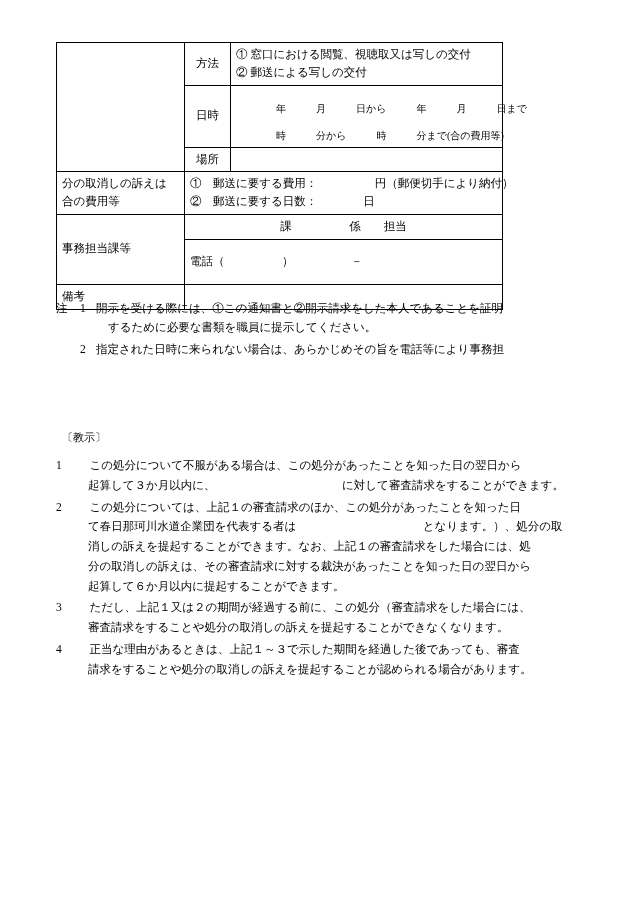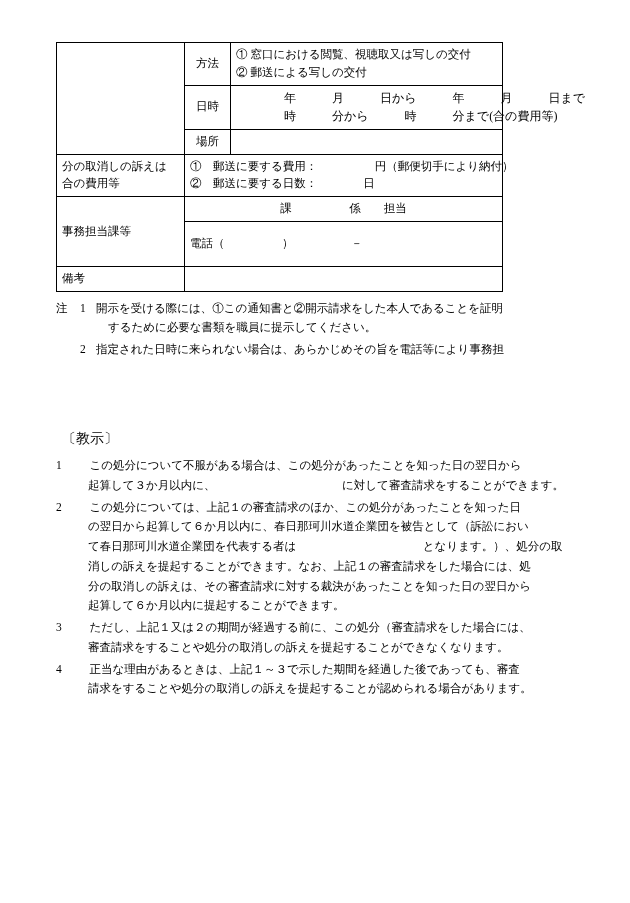--- a/index.html
+++ b/index.html
@@ -48,21 +48,22 @@
     width: 128px;
   }
   .nowrap { white-space: pre; }
 
   .blank-cell { }
 
   .method-list div { white-space: nowrap; }
 
   .datetime-line {
     white-space: pre;
-    font-size: 12px;
+    font-size: 10px;
+    margin-top: 12px;
   }
 
   .center-line { text-align: center; white-space: pre; }
   .tel-line { white-space: pre; }
 
   
   .notes {
     position: absolute;
     left: 56px;
     top: 299px;
@@ -90,21 +91,21 @@
     position: absolute;
     left: 0;
     top: 0;
   }
 
   
   .kyoji-title {
     position: absolute;
     left: 62px;
     top: 430px;
-    font-size: 14px;
+    font-size: 11px;
     text-align: right;
   }
   .kyoji {
     position: absolute;
     left: 56px;
     top: 456px;
     width: 520px;
     font-size: 11.5px;
     line-height: 1.72;
   }
@@ -210,21 +211,20 @@
       <div class="k-body">
         <div>　この処分について不服がある場合は、この処分があったことを知った日の翌日から</div>
         <div class="k-indent">起算して３か月以内に、　　　　　　　　　　　に対して審査請求をすることができます。</div>
       </div>
     </div>
 
     <div class="k-item">
       <div class="k-num">2</div>
       <div class="k-body">
         <div>　この処分については、上記１の審査請求のほか、この処分があったことを知った日</div>
-        <div class="k-indent">の翌日から起算して６か月以内に、春日那珂川水道企業団を被告として（訴訟におい</div>
         <div class="k-indent">て春日那珂川水道企業団を代表する者は　　　　　　　　　　　となります。）、処分の取</div>
         <div class="k-indent">消しの訴えを提起することができます。なお、上記１の審査請求をした場合には、処</div>
         <div class="k-indent">分の取消しの訴えは、その審査請求に対する裁決があったことを知った日の翌日から</div>
         <div class="k-indent">起算して６か月以内に提起することができます。</div>
       </div>
     </div>
 
     <div class="k-item">
       <div class="k-num">3</div>
       <div class="k-body">

